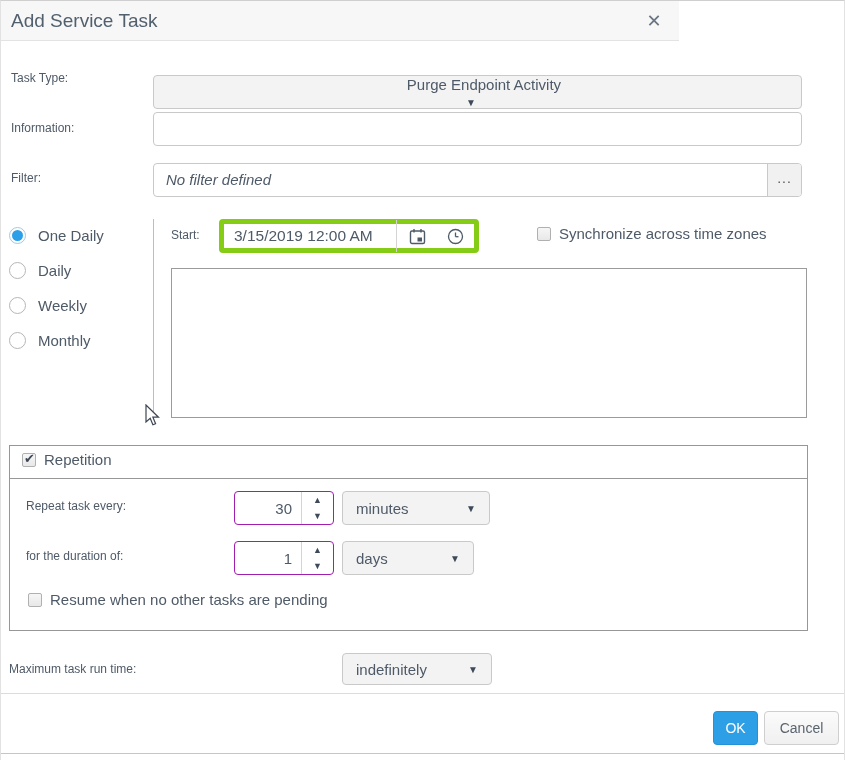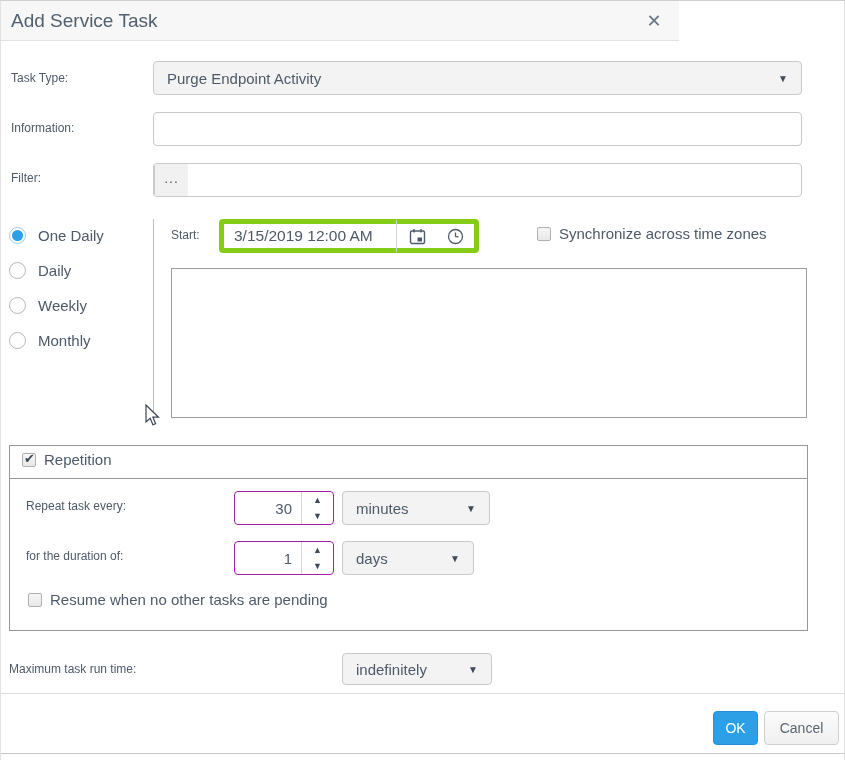--- a/index.html
+++ b/index.html
@@ -93,30 +93,31 @@
 </style>
 </head>
 <body>
 
 <div class="dlg-header">
   <div class="dlg-title">Add Service Task</div>
   <div class="dlg-close">✕</div>
 </div>
 
 <div class="lbl" style="left:10px; top:70px;">Task Type:</div>
-<div class="select" style="left:152px; top:60px; width:649px;">
+<div class="select" style="left:152px; top:74px; width:649px;flex-direction:column;">
   <span class="sel-text">Purge Endpoint Activity</span>
   <span class="sel-arrow">▼</span>
 </div>
 
 <div class="lbl" style="left:10px; top:120px;">Information:</div>
 <input class="txt-input" style="left: 152px; top: 111px; width: 649px;" value="">
 
 <div class="lbl" style="left:10px; top:170px;">Filter:</div>
 <div class="filter-group">
+  <div class="filter-value">No filter defined</div>
   <div class="filter-browse">...</div>
 </div>
 
 <div class="radio-row" style="top:226px;">
   <span class="radio checked"></span>
   <span class="radio-label">One Daily</span>
 </div>
 <div class="radio-row" style="top:261px;">
   <span class="radio"></span>
   <span class="radio-label">Daily</span>

